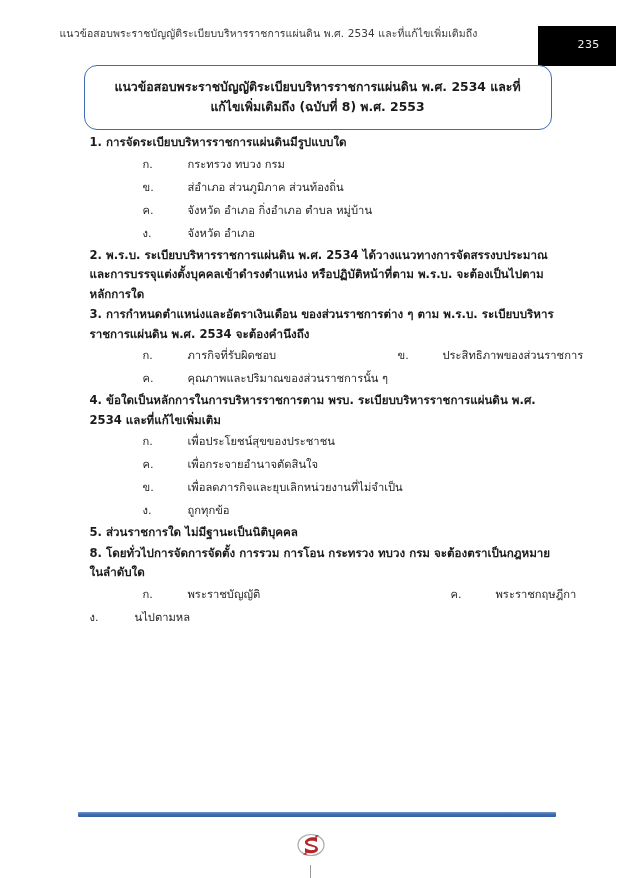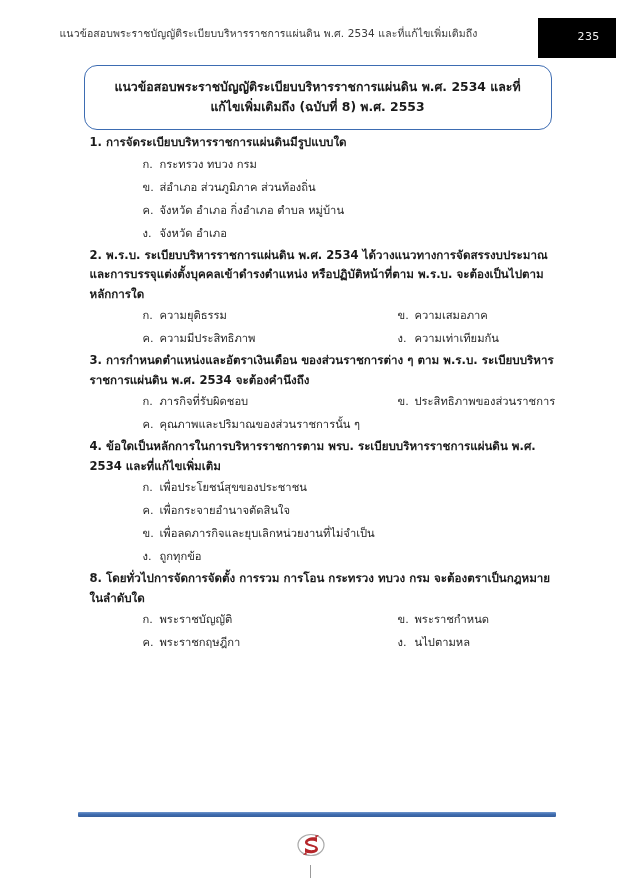--- a/index.html
+++ b/index.html
@@ -38,21 +38,21 @@
     text-align: center;
     font-size: 10.5px;
     line-height: 14px;
     color: #3a3a3a;
     white-space: nowrap;
     letter-spacing: 0.1px;
   }
   .page-number-box {
     position: absolute;
     right: 0;
-    top: 0;
+    top: 8px;
     width: 78px;
     height: 40px;
     background: #000000;
   }
   .page-number {
     position: absolute;
     right: 16px;
     top: 12px;
     color: #f0f0f0;
     font-size: 11px;
@@ -130,20 +130,21 @@
   }
   .options.two-col .opt.col-right {
     padding-left: 0px;
   }
   .opt-label {
     display: inline-block;
     min-width: 17px;
   }
   .opt-text {
     display: inline;
+    margin-left: 28px;
   }
 
   
   .footer {
     position: absolute;
     left: 0;
     right: 0;
     bottom: 0;
     height: 80px;
   }
@@ -219,51 +220,45 @@
         <p class="q-text">1. การจัดระเบียบบริหารราชการแผ่นดินมีรูปแบบใด</p>
         <ul class="options one-col">
           <li class="opt "><span class="opt-label">ก.</span><span class="opt-text">กระทรวง ทบวง กรม</span></li>
           <li class="opt "><span class="opt-label">ข.</span><span class="opt-text">ส่อำเภอ ส่วนภูมิภาค ส่วนท้องถิ่น</span></li>
           <li class="opt "><span class="opt-label">ค.</span><span class="opt-text">จังหวัด อำเภอ กิ่งอำเภอ ตำบล หมู่บ้าน</span></li>
           <li class="opt "><span class="opt-label">ง.</span><span class="opt-text">จังหวัด อำเภอ</span></li>
         </ul>
       </div>
       <div class="question">
         <p class="q-text">2. พ.ร.บ. ระเบียบบริหารราชการแผ่นดิน พ.ศ. 2534 ได้วางแนวทางการจัดสรรงบประมาณและการบรรจุแต่งตั้งบุคคลเข้าดำรงตำแหน่ง หรือปฏิบัติหน้าที่ตาม พ.ร.บ. จะต้องเป็นไปตามหลักการใด</p>
-        <ul class="options two-col">
-          <li class="opt col-left"><span class="opt-label">ก.</span><span class="opt-text">ความยุติธรรม</span></li>
-          <li class="opt col-right"><span class="opt-label">ข.</span><span class="opt-text">ความเสมอภาค</span></li>
-          <li class="opt col-left"><span class="opt-label">ค.</span><span class="opt-text">ความมีประสิทธิภาพ</span></li>
-          <li class="opt col-right"><span class="opt-label">ง.</span><span class="opt-text">ความเท่าเทียมกัน</span></li>
-        </ul>
       </div>
       <div class="question">
         <p class="q-text">3. การกำหนดตำแหน่งและอัตราเงินเดือน ของส่วนราชการต่าง ๆ ตาม พ.ร.บ. ระเบียบบริหารราชการแผ่นดิน พ.ศ. 2534 จะต้องคำนึงถึง</p>
         <ul class="options two-col">
           <li class="opt col-left"><span class="opt-label">ก.</span><span class="opt-text">ภารกิจที่รับผิดชอบ</span></li>
           <li class="opt col-right"><span class="opt-label">ข.</span><span class="opt-text">ประสิทธิภาพของส่วนราชการ</span></li>
           <li class="opt col-left"><span class="opt-label">ค.</span><span class="opt-text">คุณภาพและปริมาณของส่วนราชการนั้น ๆ</span></li>
         </ul>
       </div>
       <div class="question">
         <p class="q-text">4. ข้อใดเป็นหลักการในการบริหารราชการตาม พรบ. ระเบียบบริหารราชการแผ่นดิน พ.ศ. 2534 และที่แก้ไขเพิ่มเติม</p>
         <ul class="options one-col">
           <li class="opt "><span class="opt-label">ก.</span><span class="opt-text">เพื่อประโยชน์สุขของประชาชน</span></li>
           <li class="opt "><span class="opt-label">ค.</span><span class="opt-text">เพื่อกระจายอำนาจตัดสินใจ</span></li>
           <li class="opt "><span class="opt-label">ข.</span><span class="opt-text">เพื่อลดภารกิจและยุบเลิกหน่วยงานที่ไม่จำเป็น</span></li>
           <li class="opt "><span class="opt-label">ง.</span><span class="opt-text">ถูกทุกข้อ</span></li>
         </ul>
       </div>
       <div class="question">
+        <p class="q-text">5. ส่วนราชการใด ไม่มีฐานะเป็นนิติบุคคล</p>
       </div>
       <div class="question">
         <p class="q-text">8. โดยทั่วไปการจัดการจัดตั้ง การรวม การโอน กระทรวง ทบวง กรม จะต้องตราเป็นกฎหมายในลำดับใด</p>
         <ul class="options two-col">
           <li class="opt col-left"><span class="opt-label">ก.</span><span class="opt-text">พระราชบัญญัติ</span></li>
-          <li class="opt col-right"><span class="opt-label">ข.</span><span class="opt-text">พระราชกำหนด</span></li>
           <li class="opt col-left"><span class="opt-label">ค.</span><span class="opt-text">พระราชกฤษฎีกา</span></li>
           <li class="opt col-right"><span class="opt-label">ง.</span><span class="opt-text">นไปตามหล</span></li>
         </ul>
       </div>
     </div>
 
   <div class="footer">
     <div class="footer-rule"></div>
     <div class="footer-logo">
       <svg class="logo-mark" viewBox="0 0 56 52">

